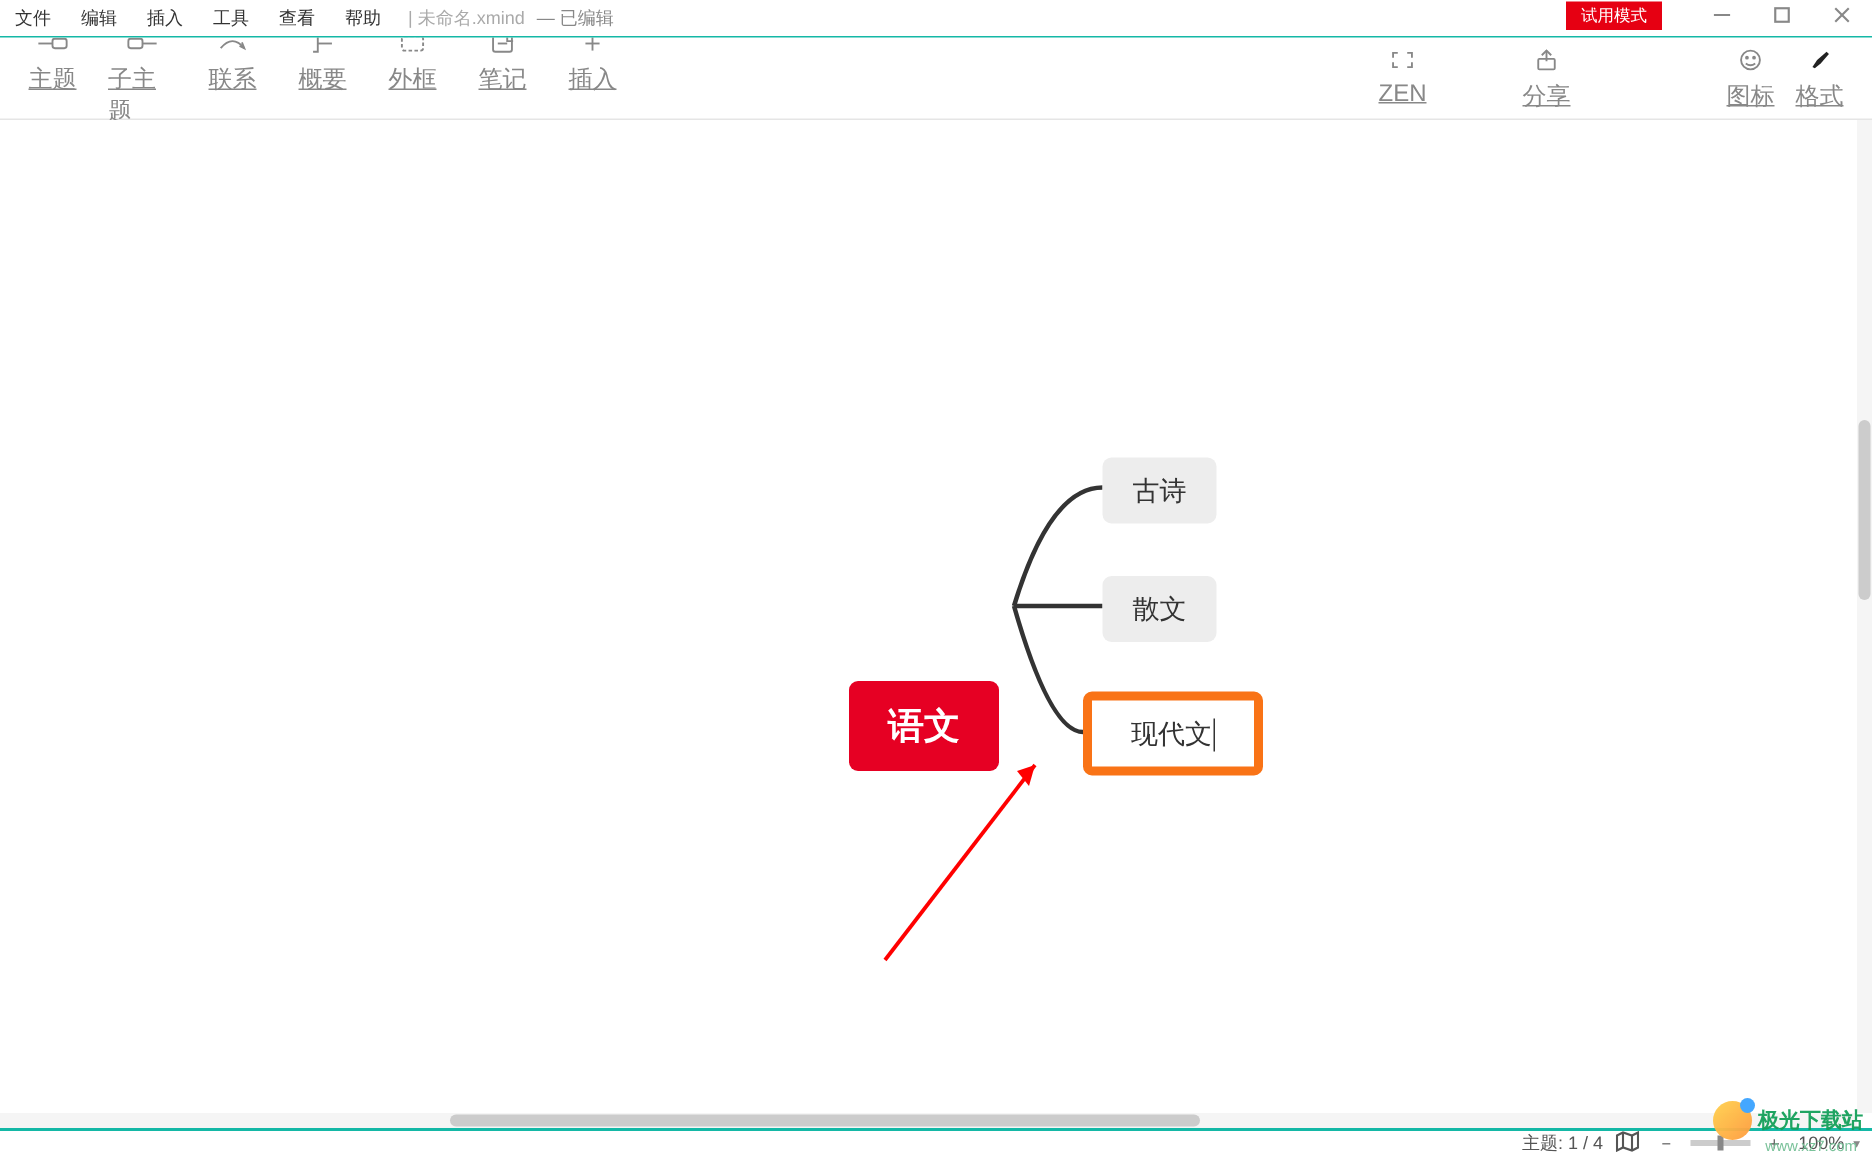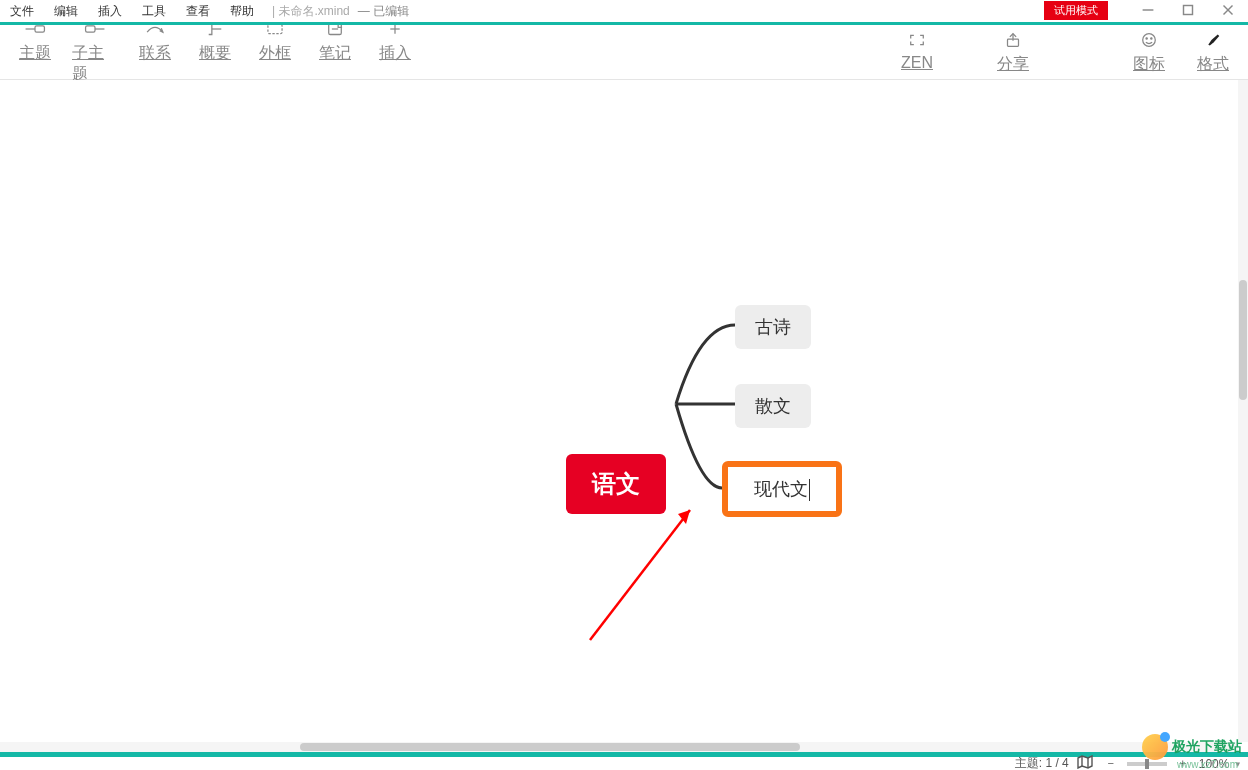--- a/index.html
+++ b/index.html
@@ -1,51 +1,51 @@
 <!DOCTYPE html>
 <html><head>
 <meta charset="utf-8">
 <style>
 * { margin: 0; padding: 0; box-sizing: border-box; font-family: "Microsoft YaHei", Arial, sans-serif; }
 body { width: 1248px; height: 770px; background: #fff; overflow: hidden; position: relative; }
 
-.titlebar { height: 25px; display: flex; align-items: center; background: #fff; border-bottom: 3px solid #14b8a6; font-size: 12px; position: relative; }
+.titlebar { height: 25px; display: flex; align-items: center; background: #fff; border-bottom: 1px solid #14b8a6; font-size: 12px; position: relative; }
 .menu-item { padding: 0 10px; color: #333; cursor: pointer; }
 .title-info { color: #888; margin-left: 8px; }
 .title-right { position: absolute; right: 0; top: 0; display: flex; align-items: center; height: 20px; }
 .trial-badge { background: #e60012; color: #fff; font-size: 11px; padding: 2px 10px; margin-right: 20px; }
 .win-btn { width: 40px; height: 25px; display: flex; align-items: center; justify-content: center; color: #555; cursor: pointer; }
 
 .toolbar { height: 55px; display: flex; align-items: center; background: #fff; border-bottom: 1px solid #e5e5e5; padding: 0 12px; }
 .view-tabs { display: flex; align-items: center; gap: 8px; margin-right: 180px; }
 .tab-pill { background: #eceeef; border-radius: 16px; padding: 6px 16px; font-size: 13px; color: #333; cursor: pointer; }
 .tab-text { font-size: 13px; color: #666; cursor: pointer; padding: 6px 10px; }
 .tool-group { display: flex; gap: 14px; }
 .tool-btn { width: 46px; display: flex; flex-direction: column; align-items: center; gap: 4px; cursor: pointer; color: #777; }
 .tool-btn .icon { width: 30px; height: 20px; display: flex; align-items: center; justify-content: center; }
 .tool-btn .label { font-size: 16px; color: #888; text-decoration: underline; }
 .toolbar-right { margin-left: auto; display: flex; gap: 50px; align-items: flex-start; }
-.toolbar-far { margin-left: 40px; display: flex; gap: 18px; }
+.toolbar-far { margin-left: 40px; display: flex; }
 
 .canvas { position: absolute; left: 0; top: 80px; right: 10px; bottom: 28px; background: #fff; overflow: hidden; }
 .vscroll { position: absolute; right: 0; top: 80px; bottom: 28px; width: 10px; background: #f5f5f5; }
 .vscroll .thumb { position: absolute; top: 200px; left: 1px; width: 8px; height: 120px; background: #ccc; border-radius: 4px; }
 .hscroll { position: absolute; left: 0; right: 10px; bottom: 18px; height: 10px; background: #f5f5f5; }
 .hscroll .thumb { position: absolute; left: 300px; top: 1px; height: 8px; width: 500px; background: #ccc; border-radius: 4px; }
 
 .central-node { position: absolute; left: 566px; top: 374px; width: 100px; height: 60px; background: #e60023; border-radius: 6px; display: flex; align-items: center; justify-content: center; color: #fff; font-size: 24px; font-weight: 700; }
 .child-node { position: absolute; background: #ededed; border-radius: 6px; padding: 10px 20px; font-size: 18px; color: #333; }
 .child-node.selected { border: 6px solid #f97316; background: #fff; padding: 10px 26px; }
 .cursor-bar { display: inline-block; width: 1px; height: 22px; background: #333; vertical-align: middle; margin-left: 1px; }
 
 .branch { position: absolute; stroke: #333; stroke-width: 3; fill: none; }
 
 .arrow-annot { position: absolute; stroke: #f00; stroke-width: 3; fill: #f00; }
 
-.statusbar { position: absolute; left: 0; right: 0; bottom: 0; height: 18px; background: #fff; border-top: 5px solid #14b8a6; display: flex; align-items: center; justify-content: flex-end; font-size: 12px; color: #555; padding: 0 8px; gap: 8px; }
+.statusbar { position: absolute; left: 0; right: 0; bottom: 0; height: 18px; background: #fff; border-top: 2px solid #14b8a6; display: flex; align-items: center; justify-content: flex-end; font-size: 12px; color: #555; padding: 0 8px; gap: 8px; }
 .zoom-ctrl { display: flex; align-items: center; gap: 6px; }
 .zoom-btn { cursor: pointer; padding: 0 4px; }
 
 .watermark { position: absolute; right: 6px; bottom: 10px; font-size: 14px; color: #0a8; display: flex; align-items: center; gap: 4px; pointer-events: none; opacity: 0.95; }
 .watermark .logo { width: 26px; height: 26px; border-radius: 50%; background: linear-gradient(135deg,#ffd24d,#ff9a3d); position: relative; }
 .watermark .logo::after { content: ""; position: absolute; right: -2px; top: -2px; width: 10px; height: 10px; background: #3aa3ff; border-radius: 50%; }
 .watermark .tx { color: #14a05a; font-weight: 600; }
 
 svg.icon-sm { width: 22px; height: 18px; stroke: #888; stroke-width: 1.6; fill: none; }
 </style>

